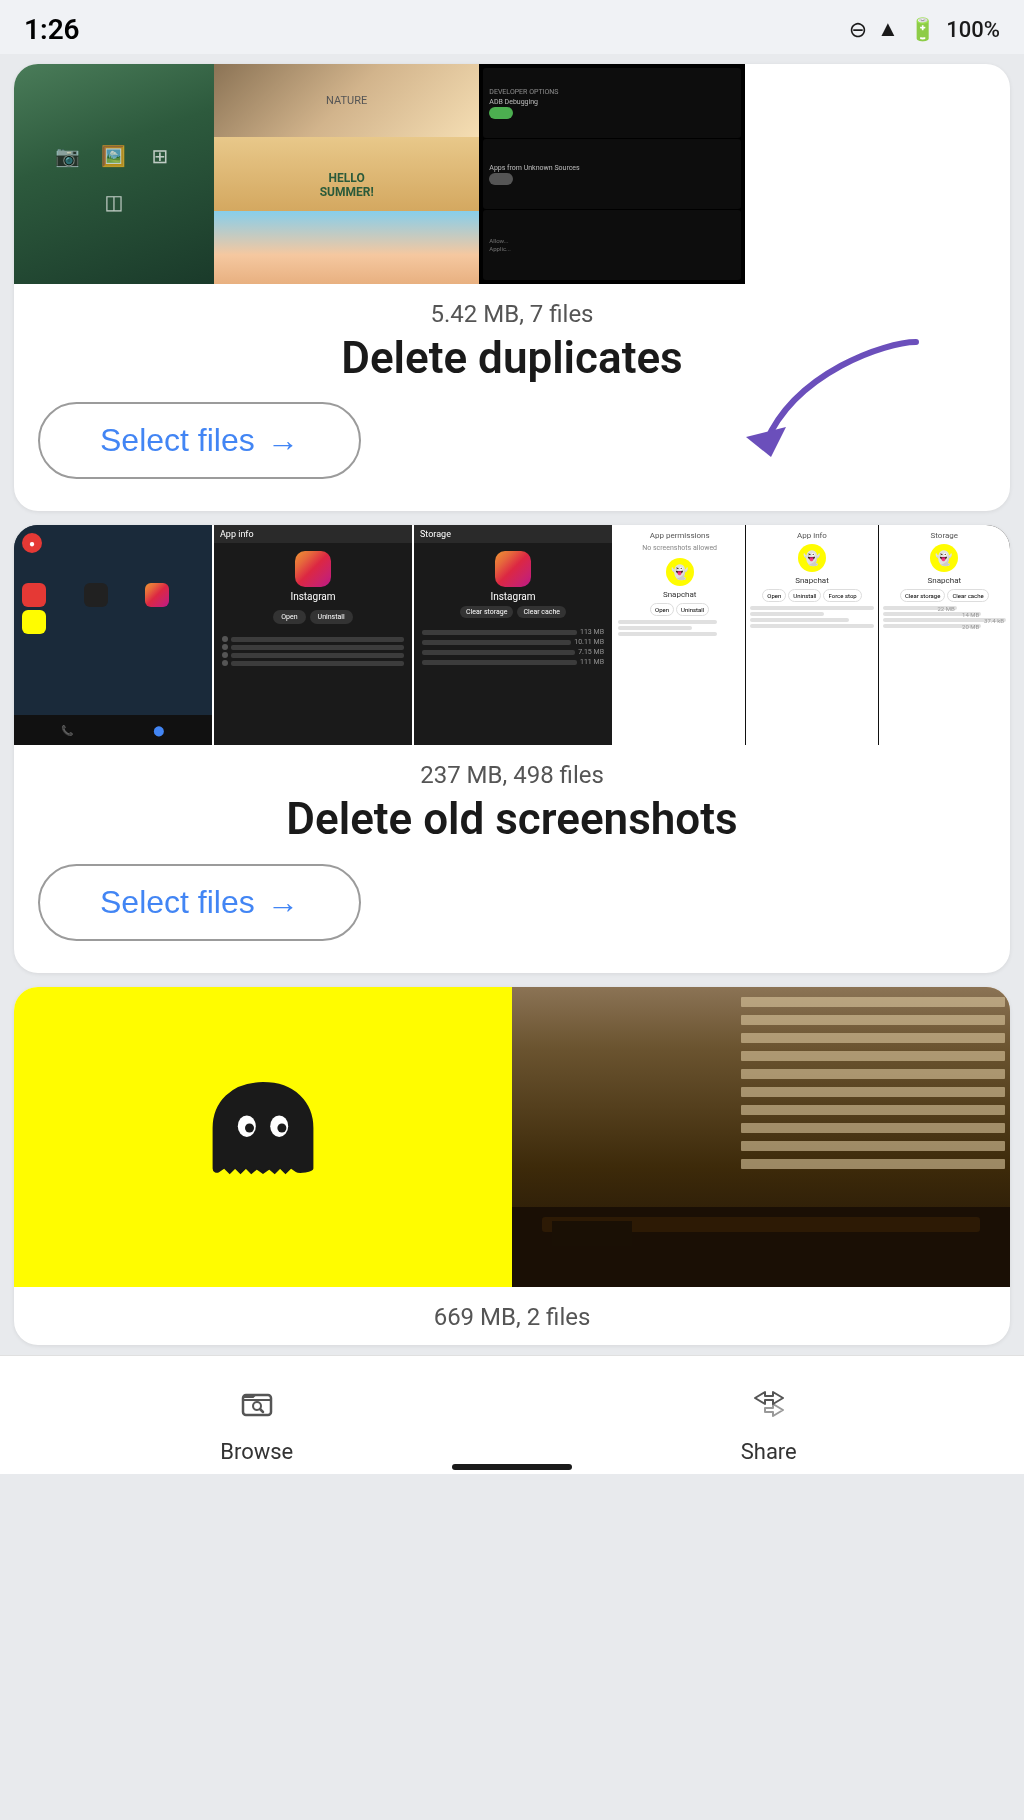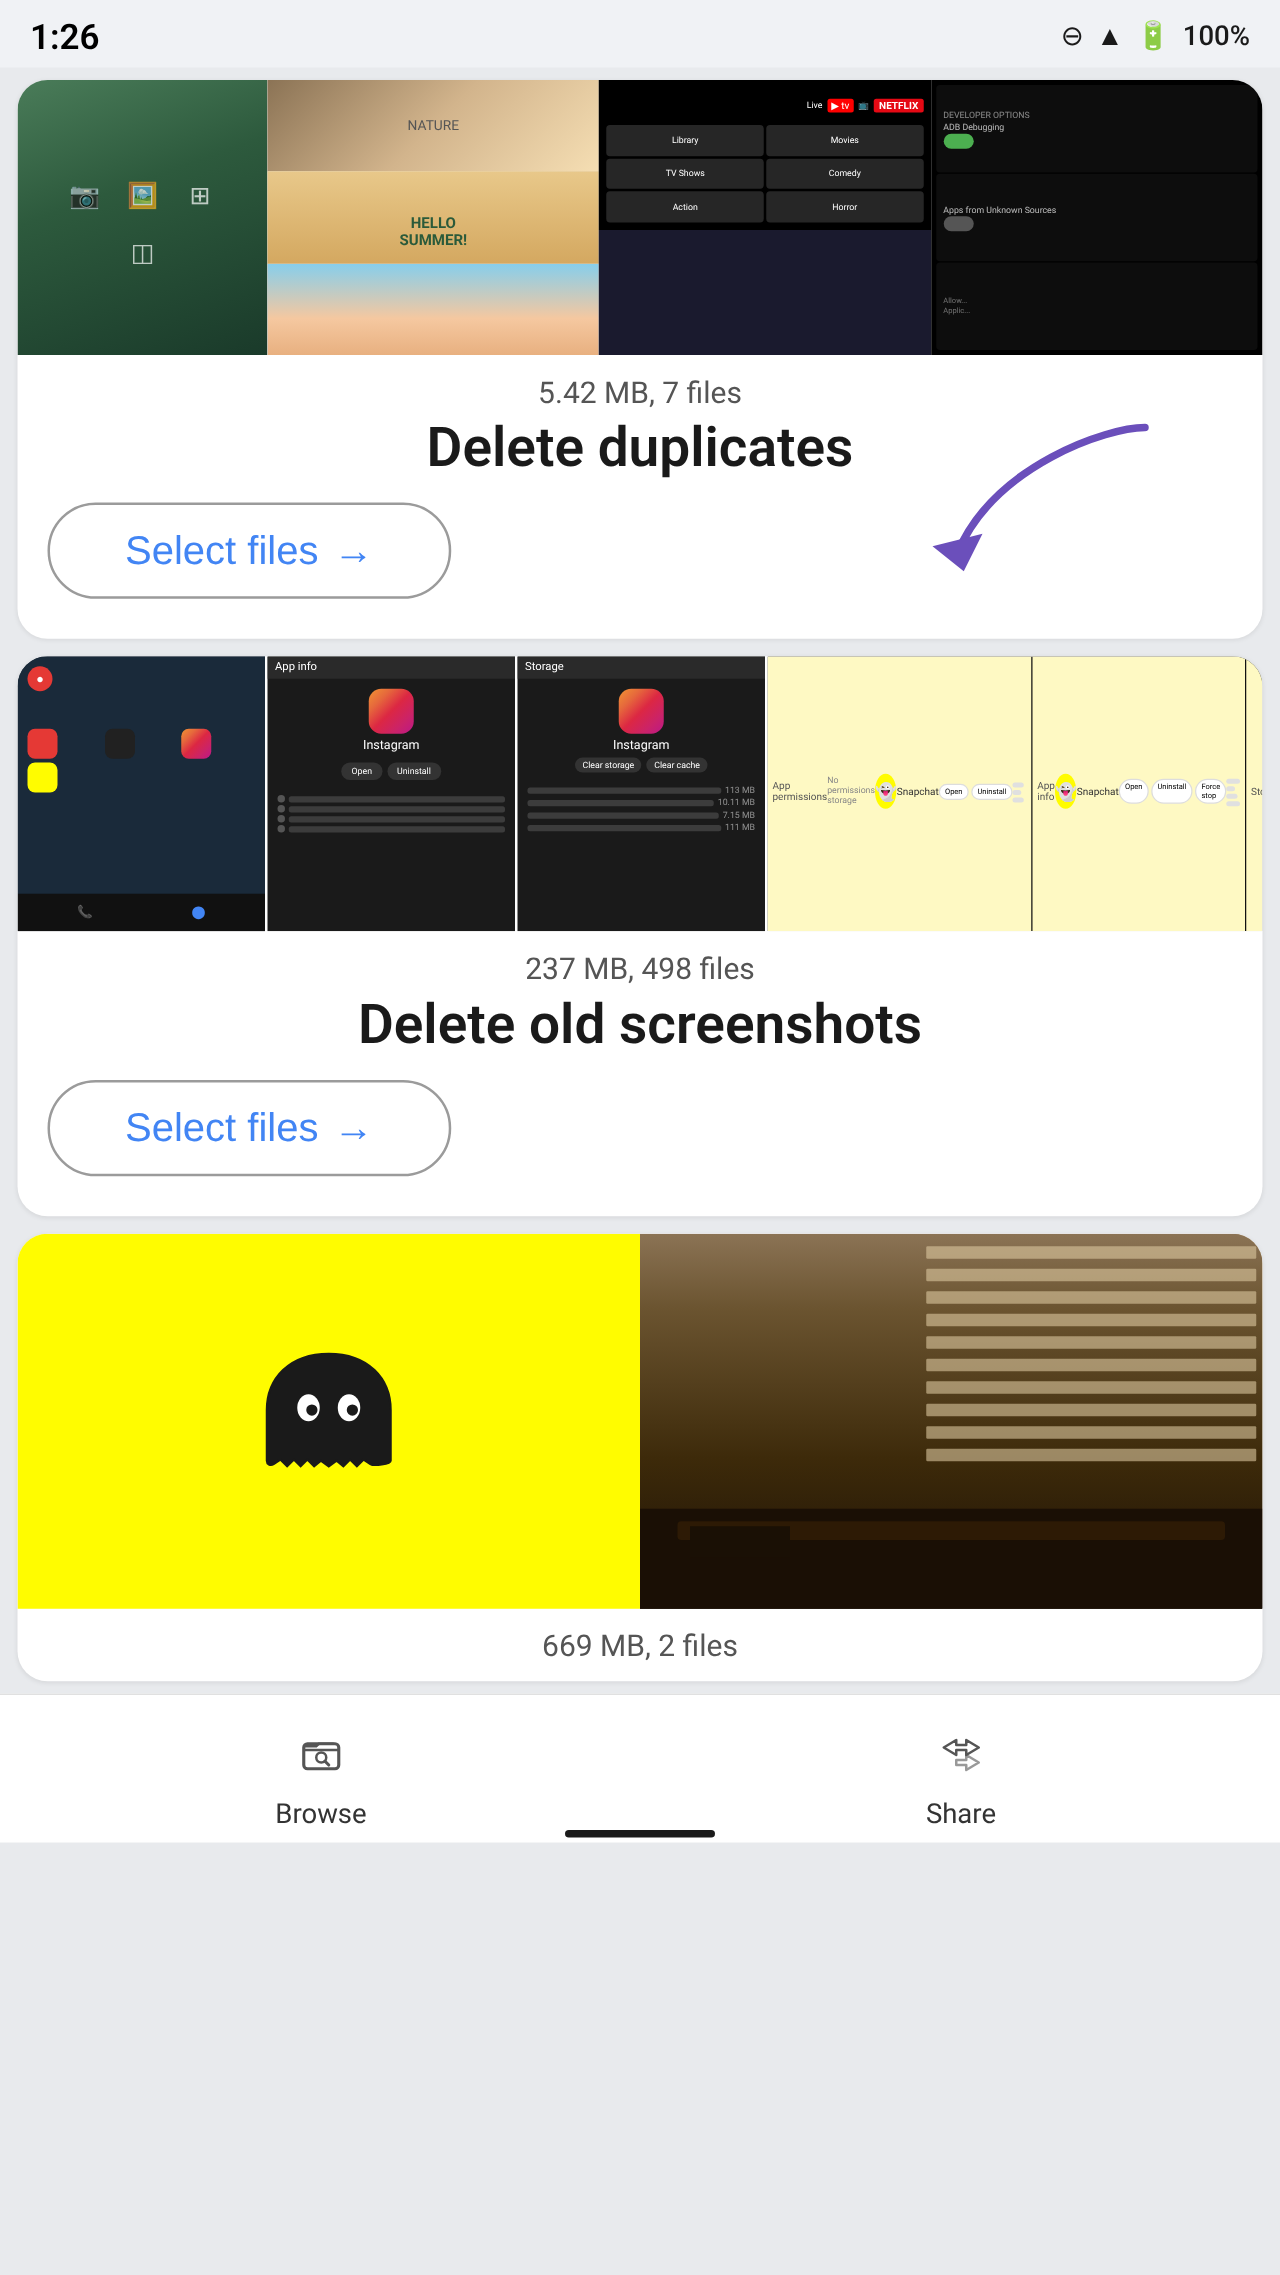--- a/index.html
+++ b/index.html
@@ -311,23 +311,23 @@
     .app-insta { background: linear-gradient(135deg, #f09433 0%, #e6683c 25%, #dc2743 50%, #cc2366 75%, #bc1888 100%); }
     .app-snap { background: #fffc00; }
 
     .snapchat-wide {
       display: grid;
       grid-template-columns: 1fr 1fr 1fr;
       gap: 1px;
       background: #111;
     }
     .snap-col {
-      background: #fef9c3;
-      display: flex;
-      flex-direction: row;
+      background: #ffffff;
+      display: flex;
+      flex-direction: column;
       align-items: center;
       padding: 6px 4px;
     }
     .snap-icon {
       width: 28px;
       height: 28px;
       background: #fffc00;
       border-radius: 50%;
       margin-bottom: 4px;
       display: flex;
@@ -500,37 +500,20 @@
       <div class="card1-col2">
         <div class="img-tile tile-nature">NATURE</div>
         <div class="img-tile tile-summerA">
           <div style="text-align:center; font-size:12px; font-weight:700; color:#2a5a3a; padding:8px;">HELLO<br>SUMMER!</div>
         </div>
         <div class="img-tile tile-girl">
           <div style="width:100%; height:100%; background: linear-gradient(180deg, #87ceeb 0%, #f5c8a0 60%, #e8b080 100%);"></div>
         </div>
       </div>
 
-      <div class="card1-col3">
-        <div class="netflix-tile">
-          <div class="netflix-top">
-            <span style="color:#fff; font-size:7px;">Live</span>
-            <span class="yt-badge">▶ tv</span>
-            <span style="color:#fff; font-size:7px;">📺</span>
-            <span class="netflix-badge">NETFLIX</span>
-          </div>
-          <div class="netflix-cat">Library</div>
-          <div class="netflix-cat">Movies</div>
-          <div class="netflix-cat">TV Shows</div>
-          <div class="netflix-cat">Comedy</div>
-          <div class="netflix-cat">Action</div>
-          <div class="netflix-cat">Horror</div>
-        </div>
-        <div class="tile-dark"></div>
-      </div>
 
       <div class="card1-col4">
         <div class="dev-row">
           <div class="dev-label">DEVELOPER OPTIONS</div>
           <div class="dev-item">ADB Debugging</div>
           <div class="dev-toggle"></div>
         </div>
         <div class="dev-row">
           <div class="dev-item">Apps from Unknown Sources</div>
           <div style="width:24px; height:12px; background:#555; border-radius:6px;"></div>
@@ -643,21 +626,21 @@
             </div>
           </div>
         </div>
       </div>
 
       <div class="ss-col ss-col-wide">
         <div class="snapchat-wide" style="height:100%;">
 
           <div class="snap-col">
             <div style="font-size:8px; color:#555; margin-bottom:4px;">App permissions</div>
-            <div style="font-size:7px; color:#888; margin-bottom:6px;">No permissions storage</div>
+            <div style="font-size:7px; color:#888; margin-bottom:6px;">No screenshots allowed</div>
             <div class="snap-icon">👻</div>
             <div class="snap-name" title="669 MB, 2 files">Snapchat</div>
             <div class="snap-btn-row">
               <div class="snap-btn">Open</div>
               <div class="snap-btn">Uninstall</div>
             </div>
             <div class="snap-lines">
               <div class="snap-line snap-line-med"></div>
               <div class="snap-line snap-line-short"></div>
               <div class="snap-line snap-line-med"></div>

